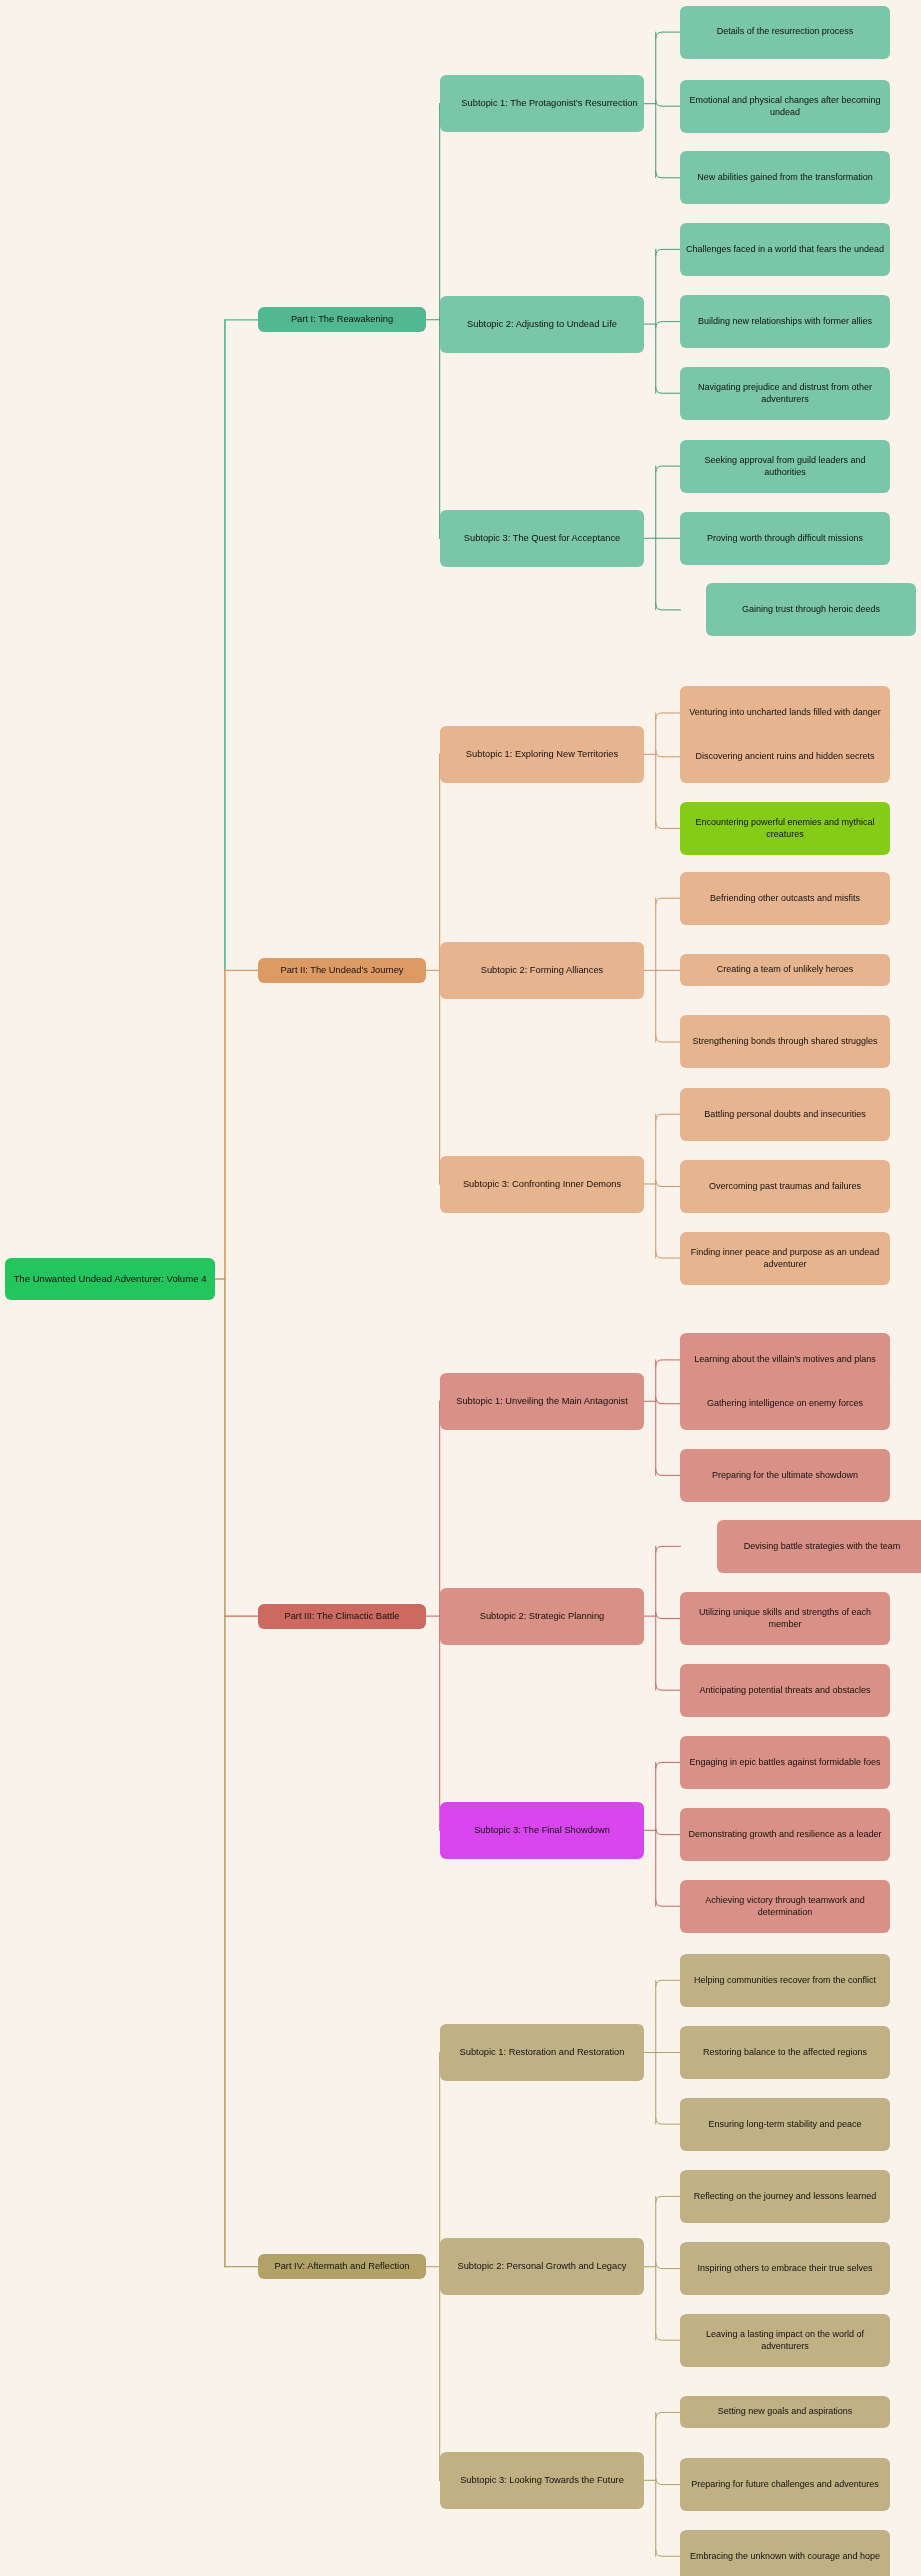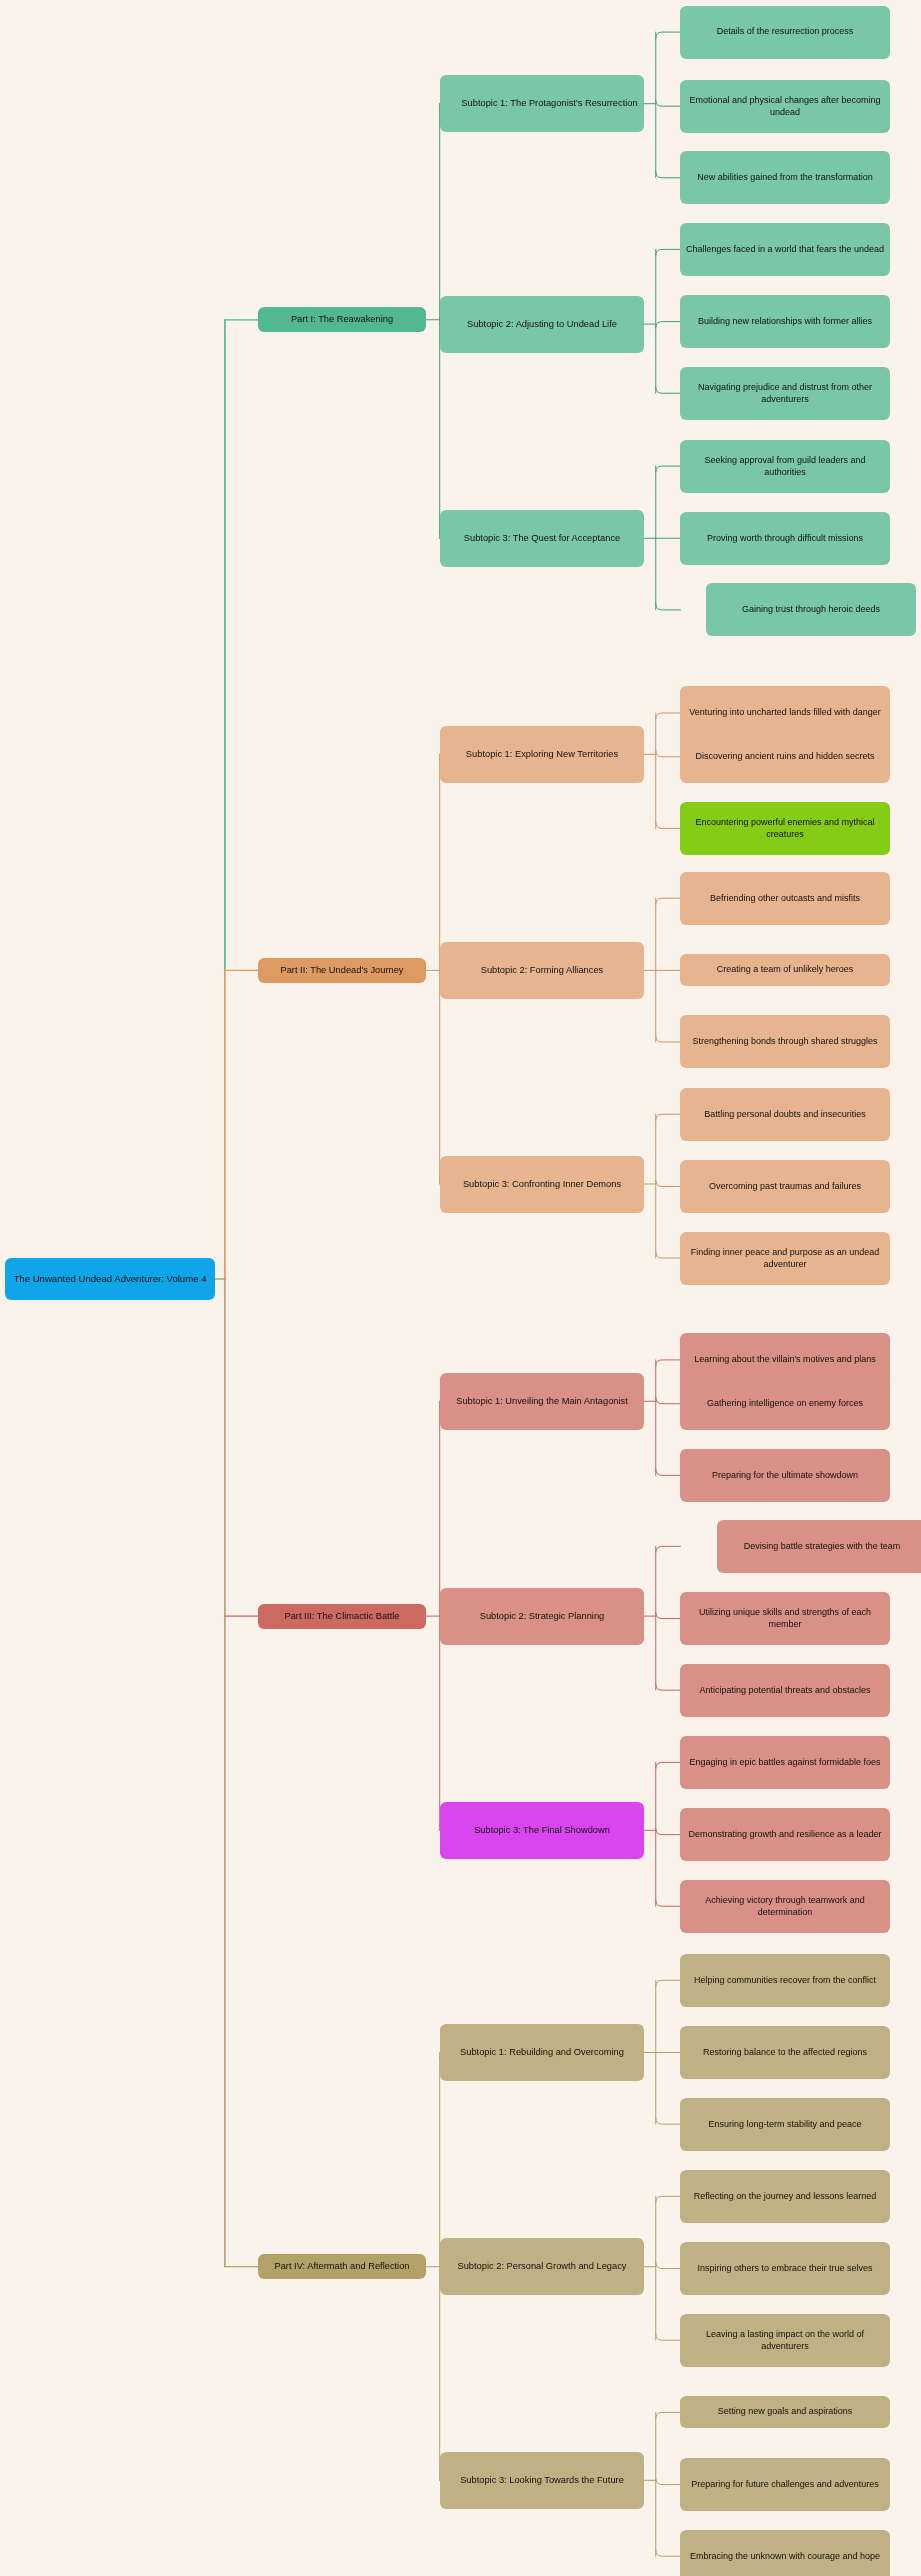--- a/index.html
+++ b/index.html
@@ -117,21 +117,21 @@
       <path d="M1062,3665 Q1062,3675 1072,3675 L1102,3675" stroke="#ada063" stroke-width="1.6" fill="none" stroke-linecap="round"></path>
       <path d="M1062,3781 Q1062,3791 1072,3791 L1102,3791" stroke="#ada063" stroke-width="1.6" fill="none" stroke-linecap="round"></path>
       <path d="M712,4008 Q712,4018 722,4018 L712,4018" stroke="#ada063" stroke-width="1.6" fill="none" stroke-linecap="round"></path>
       <path d="M1062,3908 L1062,4141" stroke="#ada063" stroke-width="1.6" fill="none" stroke-linecap="round"></path>
       <path d="M1042,4018 L1062,4018" stroke="#ada063" stroke-width="1.6" fill="none" stroke-linecap="round"></path>
       <path d="M1062,3918 Q1062,3908 1072,3908 L1102,3908" stroke="#ada063" stroke-width="1.6" fill="none" stroke-linecap="round"></path>
       <path d="M1062,4015 Q1062,4025 1072,4025 L1102,4025" stroke="#ada063" stroke-width="1.6" fill="none" stroke-linecap="round"></path>
       <path d="M1062,4131 Q1062,4141 1072,4141 L1102,4141" stroke="#ada063" stroke-width="1.6" fill="none" stroke-linecap="round"></path>
     </svg>
   <div id="nodes">
-      <div class="node root" style="left: 5px; top: 1258px; width: 210px; height: 42px; background: #0ea5e9;">
+      <div class="node root" style="left: 5px; top: 1258px; width: 210px; height: 42px; background: #22c55e;">
         <span>The Unwanted Undead Adventurer: Volume 4</span>
       </div>
       <div class="node branch" style="left: 258px; top: 307px; width: 168px; height: 25px; background: rgb(82, 184, 146);">
         <span>Part I: The Reawakening</span>
       </div>
       <div class="node sub" style="left: 440px; top: 75px; width: 204px; height: 57px; background: rgb(121, 199, 168); padding-left: 20px;">
         <span>Subtopic 1: The Protagonist's Resurrection</span>
       </div>
       <div class="node leaf" style="left: 680px; top: 5.6px; width: 210px; height: 53px; background: rgb(121, 199, 168);">
         <span>Details of the resurrection process</span>
@@ -241,21 +241,21 @@
       <div class="node leaf" style="left: 680px; top: 1808px; width: 210px; height: 53px; background: rgb(217, 144, 135);">
         <span>Demonstrating growth and resilience as a leader</span>
       </div>
       <div class="node leaf" style="left: 680px; top: 1880px; width: 210px; height: 53px; background: rgb(217, 144, 135);">
         <span>Achieving victory through teamwork and determination</span>
       </div>
       <div class="node branch" style="left: 258px; top: 2254px; width: 168px; height: 25px; background: rgb(179, 162, 104);">
         <span>Part IV: Aftermath and Reflection</span>
       </div>
       <div class="node sub" style="left: 440px; top: 2024px; width: 204px; height: 57px; background: rgb(191, 177, 132);">
-        <span>Subtopic 1: Rebuilding and Overcoming</span>
+        <span>Subtopic 1: Restoration and Restoration</span>
       </div>
       <div class="node leaf" style="left: 680px; top: 1954px; width: 210px; height: 53px; background: rgb(191, 177, 132);">
         <span>Helping communities recover from the conflict</span>
       </div>
       <div class="node leaf" style="left: 680px; top: 2026px; width: 210px; height: 53px; background: rgb(191, 177, 132);">
         <span>Restoring balance to the affected regions</span>
       </div>
       <div class="node leaf" style="left: 680px; top: 2098px; width: 210px; height: 53px; background: rgb(191, 177, 132);">
         <span>Ensuring long-term stability and peace</span>
       </div>

